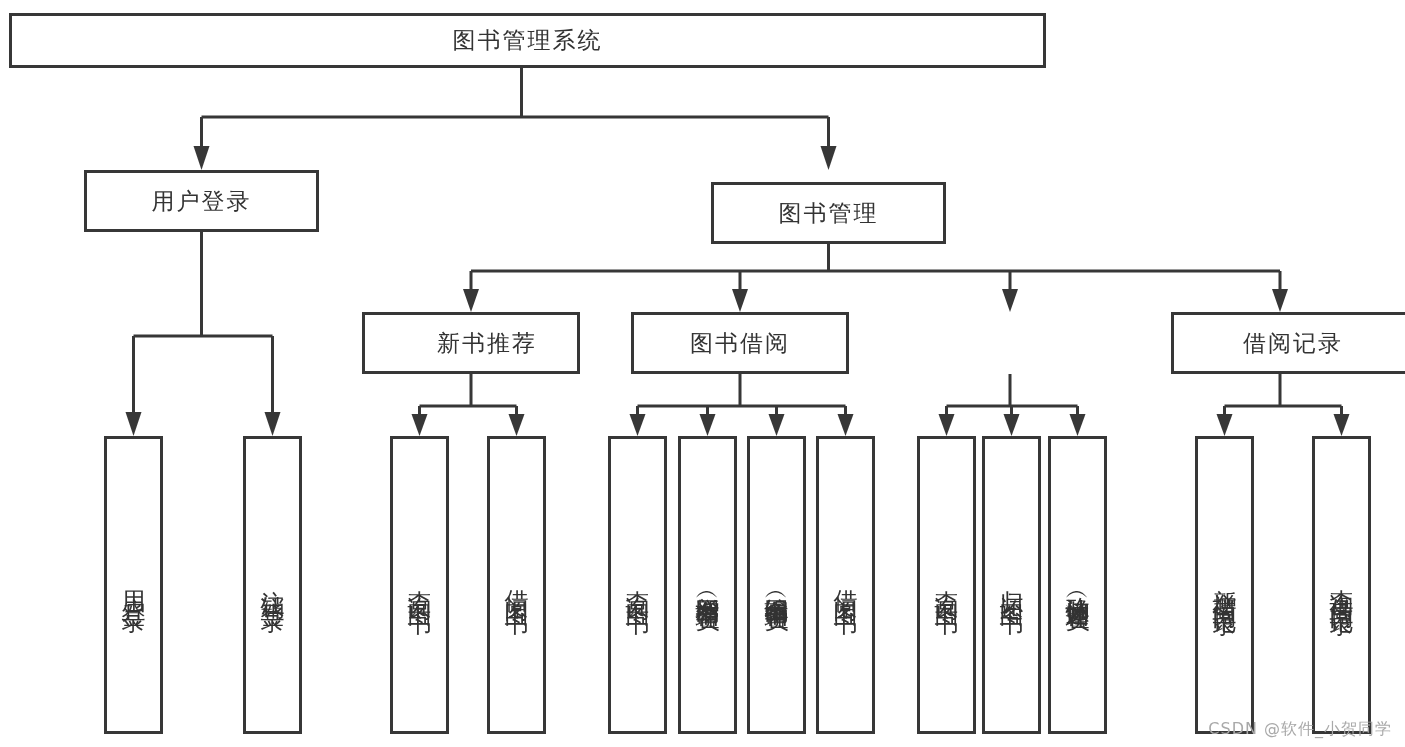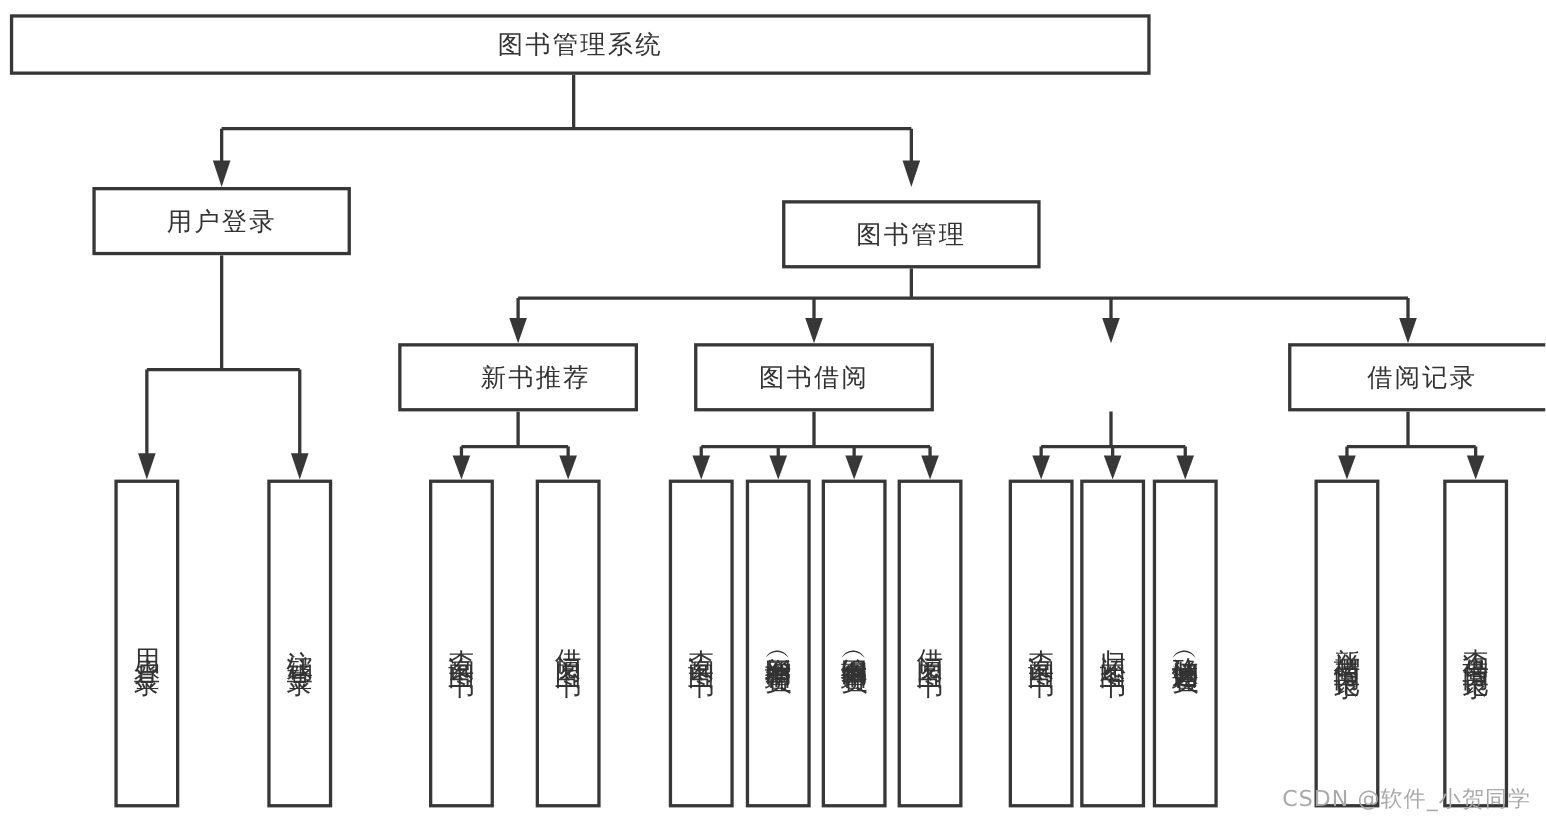--- a/index.html
+++ b/index.html
@@ -40,21 +40,21 @@
   }
   .leaf-1{left:104px;}  .leaf-2{left:243px;}
   .leaf-3{left:390px;}  .leaf-4{left:487px;}
   .leaf-5{left:608px;}  .leaf-6{left:678px;}
   .leaf-7{left:747px;}  .leaf-8{left:816px;}
   .leaf-9{left:917px;}  .leaf-10{left:982px;} .leaf-11{left:1048px;}
   .leaf-12{left:1195px;} .leaf-13{left:1312px;}
   .watermark{
     position:absolute;
     right:13px;bottom:7px;
-    font-size:20px;
+    font-size:16px;
     color:#a9a9a9;
     letter-spacing:1px;
   }
 </style>
 </head>
 <body>
 
 <div class="canvas">
 
   <svg class="connectors" viewBox="0 0 1405 747" fill="none" stroke="#373737" stroke-width="3">

